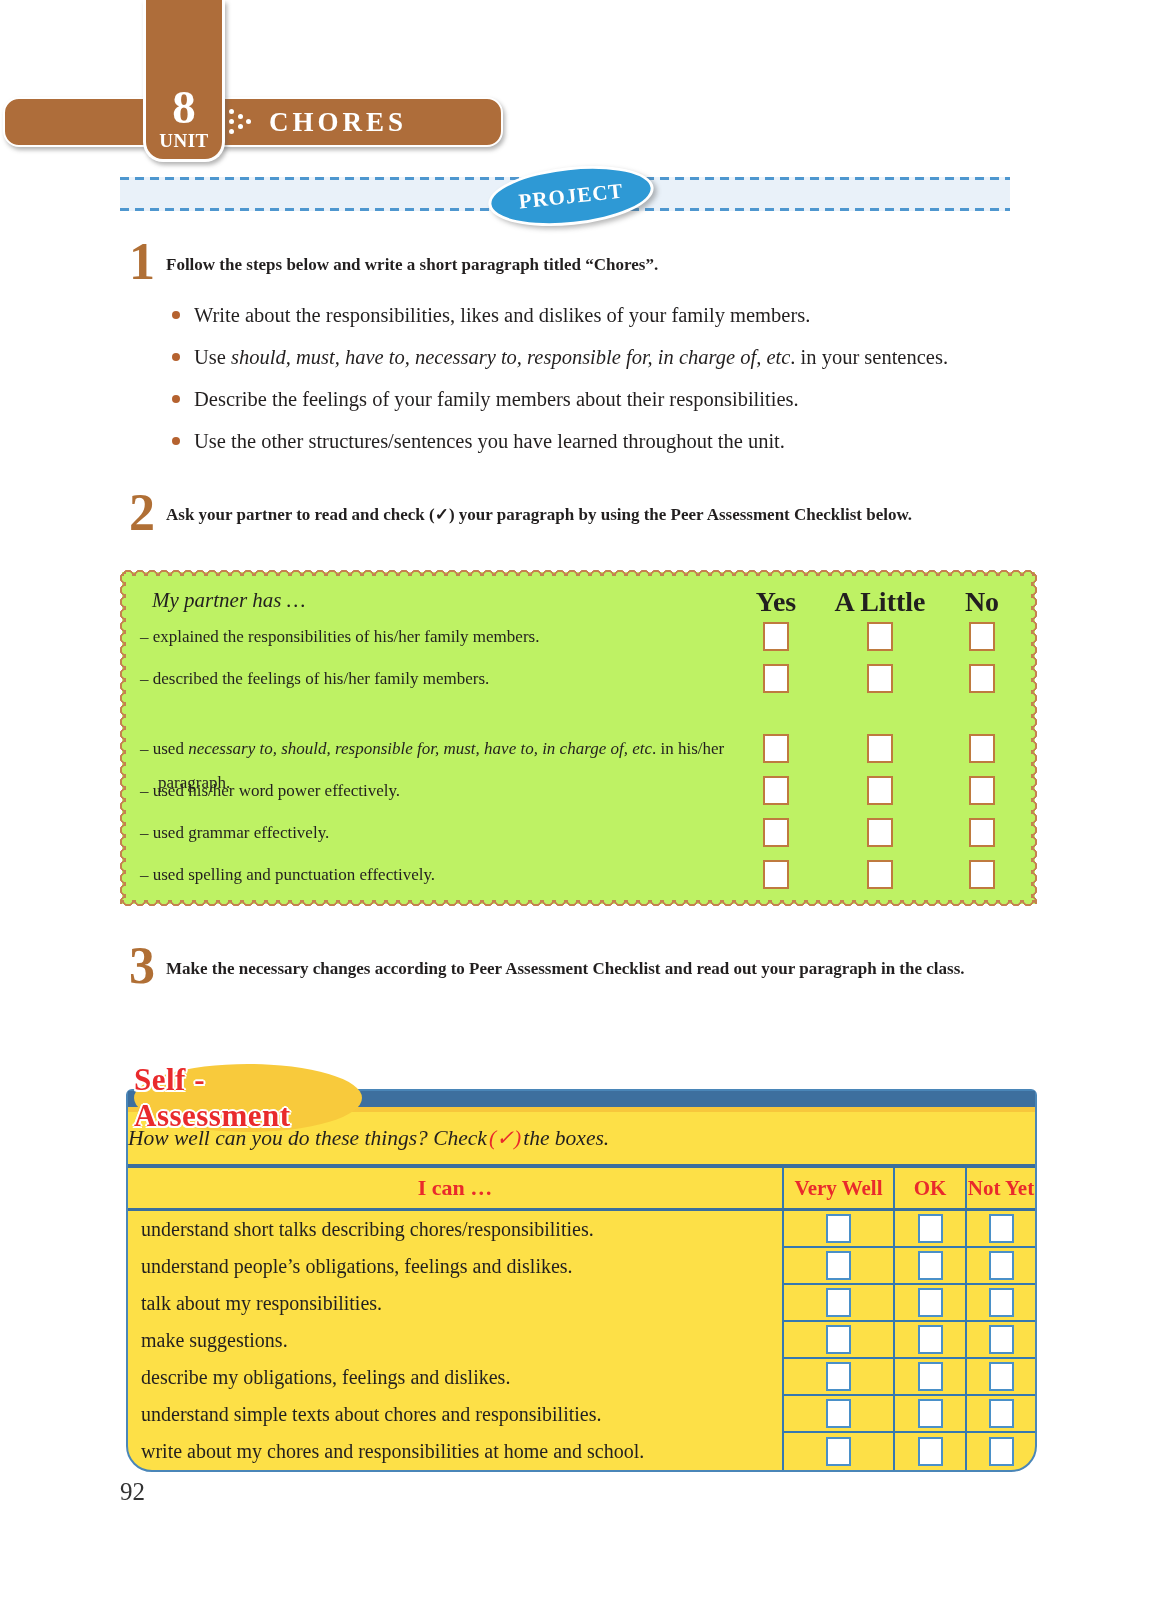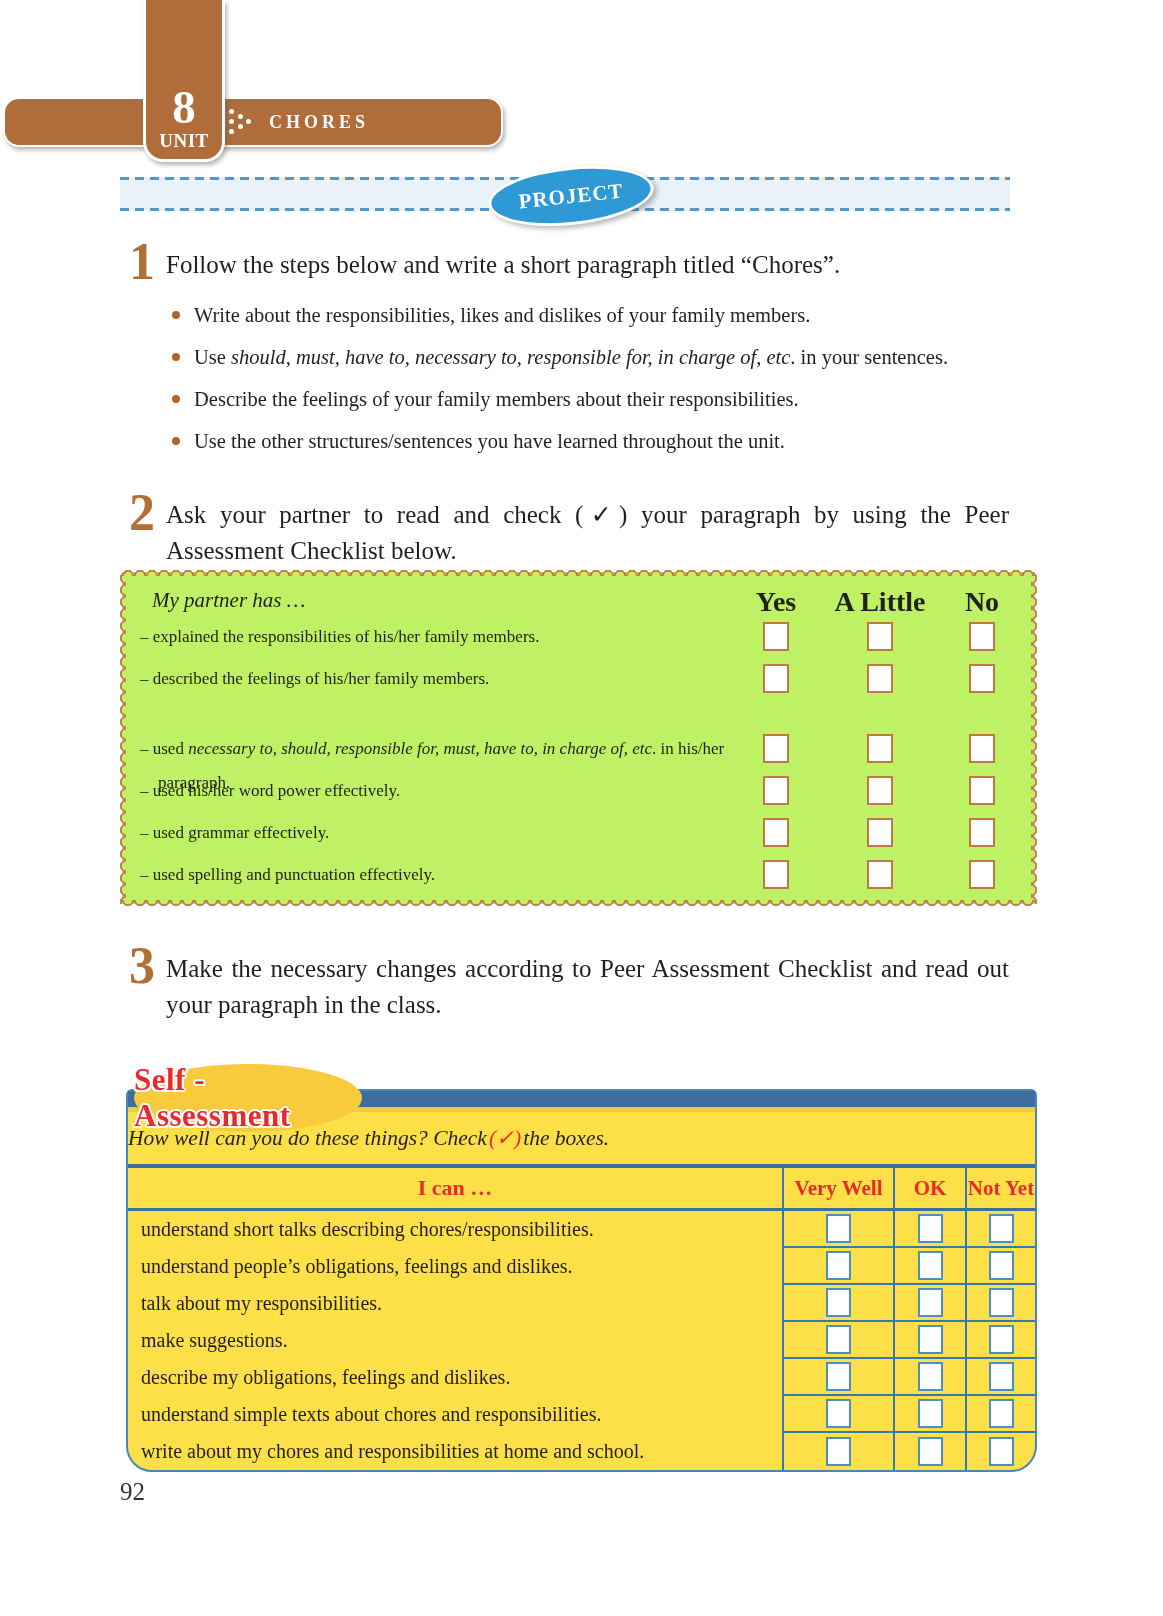--- a/index.html
+++ b/index.html
@@ -9,21 +9,21 @@
     font-family:"Liberation Serif","DejaVu Serif",serif; color:#221f1f;
   }
   
   .unit-bar {
     position:absolute; left:3px; top:97px; width:496px; height:46px;
     background:#ae6d3a; border:2px solid #fff; border-radius:16px;
     box-shadow:2px 3px 4px rgba(90,90,90,.45); z-index:1;
   }
   .chores-title {
     position:absolute; left:264px; top:50%; transform:translateY(-50%);
-    color:#fff; font-weight:bold; font-size:18px; letter-spacing:4px;
+    color:#fff; font-weight:bold; font-size:27px; letter-spacing:4px;
   }
   .dots-icon { position:absolute; left:224px; top:9px; width:24px; height:28px; }
   .dots-icon i { position:absolute; width:5px; height:5px; border-radius:50%; background:#fff; }
   .dots-icon i:nth-child(1){left:0;top:1px} .dots-icon i:nth-child(2){left:0;top:11px}
   .dots-icon i:nth-child(3){left:0;top:21px} .dots-icon i:nth-child(4){left:9px;top:6px}
   .dots-icon i:nth-child(5){left:9px;top:16px} .dots-icon i:nth-child(6){left:17px;top:11px}
   .unit-tab {
     position:absolute; left:143px; top:0; width:82px; height:162px;
     background:#ae6d3a; border:3px solid #fff; border-top:none;
     border-radius:0 0 20px 20px; box-shadow:2px 3px 4px rgba(90,90,90,.45);
@@ -46,22 +46,22 @@
     position:absolute; left:488px; top:167px; width:160px; height:52px;
     background:#2e99d5; border:3px solid #fff; border-radius:50%;
     transform:rotate(-6deg); box-shadow:3px 3px 5px rgba(80,80,80,.4);
     display:flex; align-items:center; justify-content:center; z-index:2;
   }
   .project-ellipse span { color:#fff; font-weight:bold; font-size:21px; letter-spacing:1px; }
   
   .sec-num { position:absolute; left:119px; width:46px; text-align:center;
     font-size:52px; font-weight:bold; color:#b06f35; line-height:1; }
   .n1{top:236px} .n2{top:487px} .n3{top:940px}
-  .sec-title { position:absolute; left:166px; width:843px; font-size:25px;
-    font-weight:normal; line-height:36px; text-align:justify; }
+  .sec-title { position:absolute; left:166px; width:843px; font-size:17px;
+    font-weight:bold; line-height:36px; text-align:justify; }
   .t1{top:247px} .t2{top:497px} .t3{top:951px}
   .bullets { position:absolute; left:170px; top:294px; width:832px;
     list-style:none; margin:0; padding:0; }
   .bullet { position:relative; padding-left:24px; height:42px; line-height:42px;
     font-size:20.5px; white-space:nowrap; }
   .bullet::before { content:''; position:absolute; left:2px; top:17px;
     width:8px; height:8px; border-radius:50%; background:#b5622f; }
   .it { font-style:italic; }
   
   .peer-box { position:absolute; left:122px; top:572px; width:913px; height:332px;

